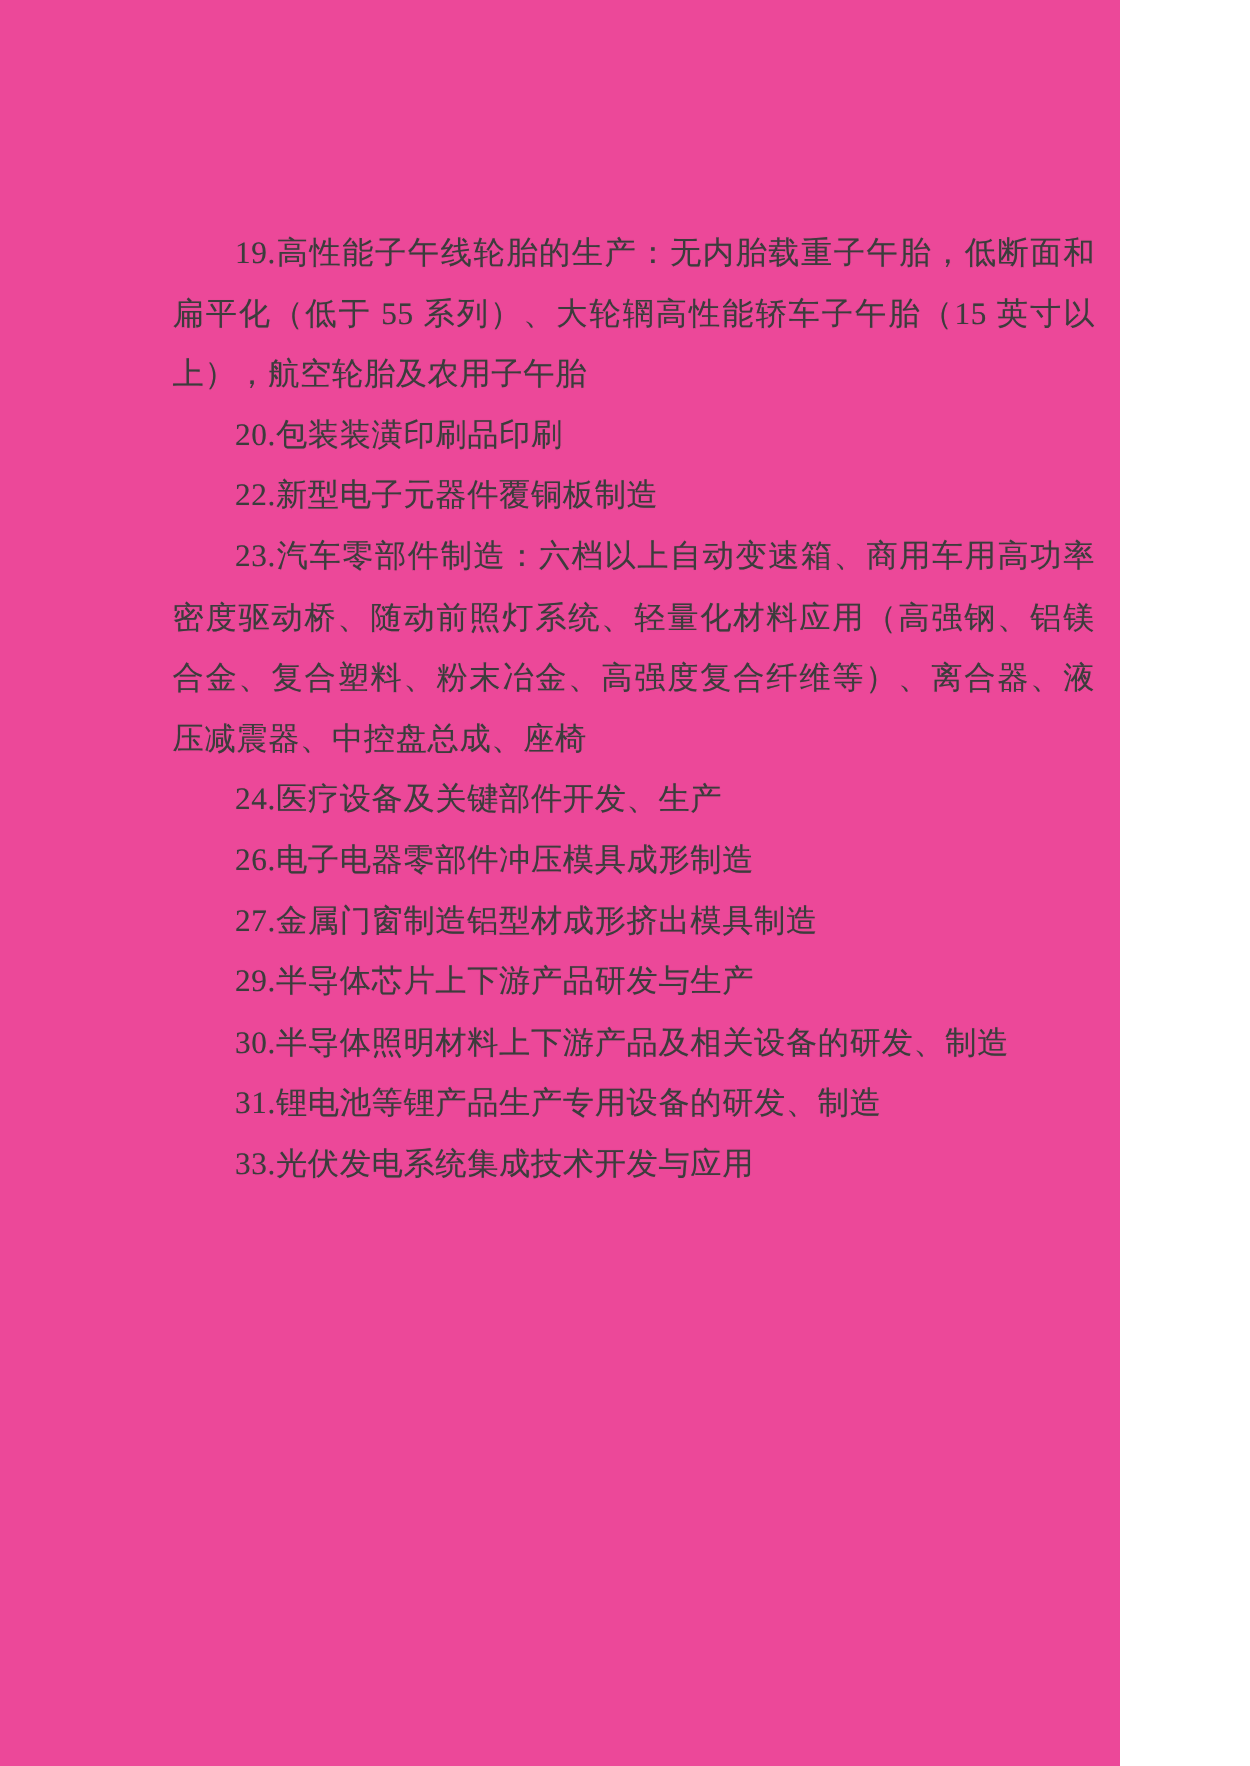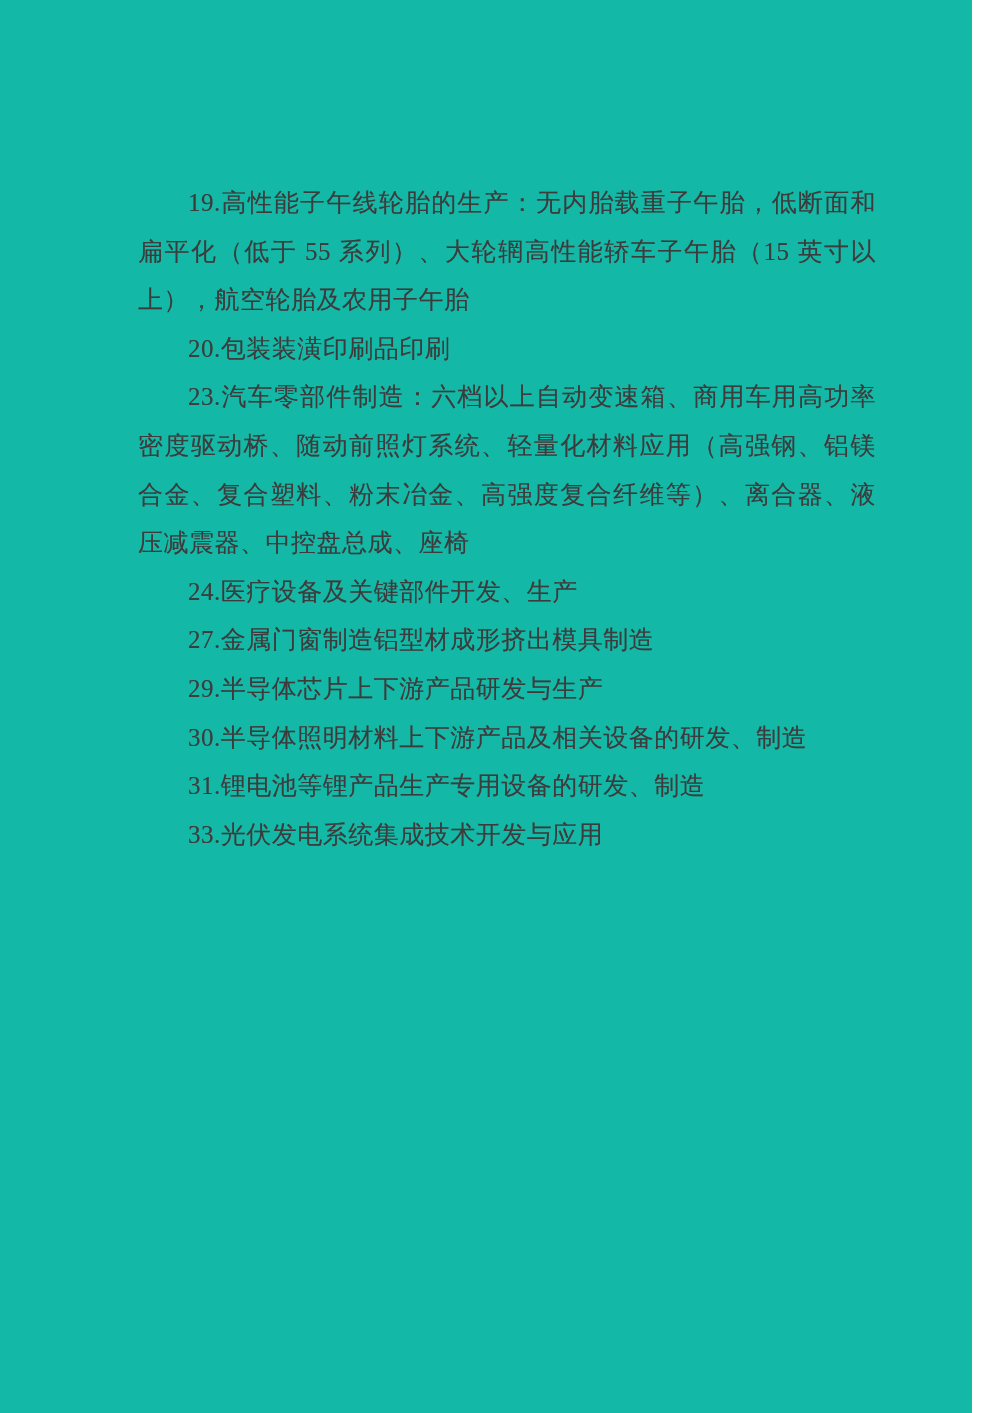--- a/index.html
+++ b/index.html
@@ -2,23 +2,23 @@
 <html lang="zh"><head>
 <meta charset="utf-8">
 <style>
   html, body {
     margin: 0;
     padding: 0;
     background: #ffffff;
   }
   .page {
     position: relative;
-    width: 972px;
+    width: 896px;
     height: 1413px;
-    background: #14b8a6;
+    background: #ec4899;
     overflow: hidden;
     box-sizing: border-box;
     text-decoration: underline;
   }
   .doc-body {
     position: absolute;
     top: 179px;
     left: 138px;
     width: 738px;
     font-family: "Liberation Serif", "DejaVu Serif", serif;
@@ -37,21 +37,23 @@
     word-break: break-all;
   }
 </style>
 </head>
 <body>
 
 <div class="page">
   <div class="doc-body">
     <p class="para">19.高性能子午线轮胎的生产：无内胎载重子午胎，低断面和扁平化（低于 55 系列）、大轮辋高性能轿车子午胎（15 英寸以上），航空轮胎及农用子午胎</p>
     <p class="para">20.包装装潢印刷品印刷</p>
+    <p class="para">22.新型电子元器件覆铜板制造</p>
     <p class="para">23.汽车零部件制造：六档以上自动变速箱、商用车用高功率密度驱动桥、随动前照灯系统、轻量化材料应用（高强钢、铝镁合金、复合塑料、粉末冶金、高强度复合纤维等）、离合器、液压减震器、中控盘总成、座椅</p>
     <p class="para">24.医疗设备及关键部件开发、生产</p>
+    <p class="para">26.电子电器零部件冲压模具成形制造</p>
     <p class="para">27.金属门窗制造铝型材成形挤出模具制造</p>
     <p class="para">29.半导体芯片上下游产品研发与生产</p>
     <p class="para">30.半导体照明材料上下游产品及相关设备的研发、制造</p>
     <p class="para">31.锂电池等锂产品生产专用设备的研发、制造</p>
     <p class="para">33.光伏发电系统集成技术开发与应用</p>
   </div>
 </div>
 
 </body></html>

